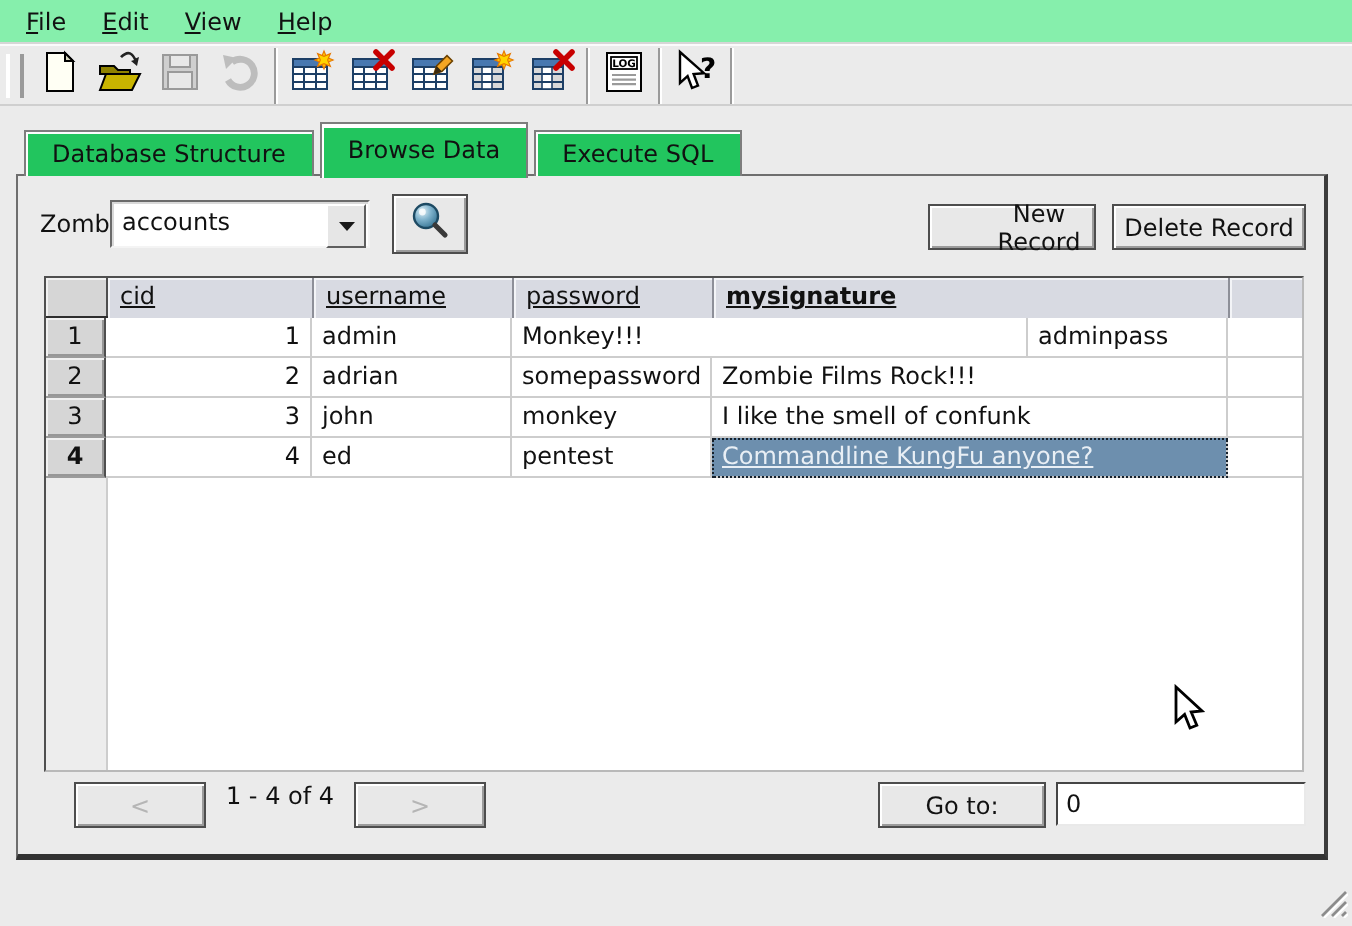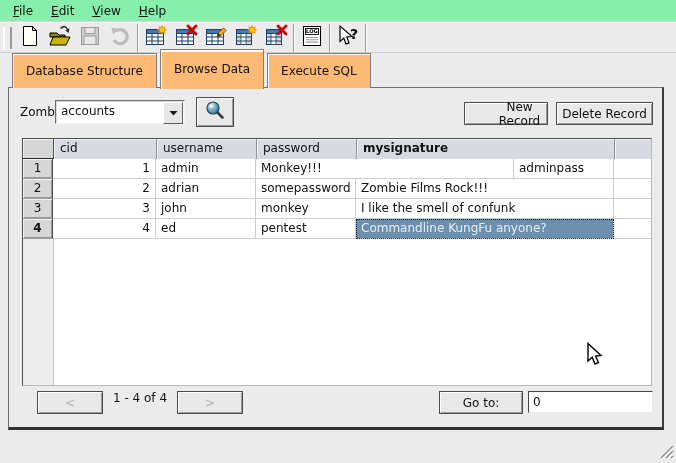--- a/index.html
+++ b/index.html
@@ -29,21 +29,21 @@
     border-left:2px solid #fff;border-right:2px solid #9a9a9a;}
   .tb-sep{width:0;height:28px;margin:0 2px;
     border-left:1px solid #9a9a9a;border-right:1px solid #ffffff;}
   .tb-btn{
     width:30px;height:28px;display:flex;align-items:center;justify-content:center;
     background:transparent;border:none;padding:0;margin:0;
   }
   
   .tabbar{position:absolute;left:12px;top:60px;height:28px;display:flex;align-items:flex-end;z-index:3;}
   .tab{
-    height:22px;line-height:22px;padding:6px 13px;background:#fdba74;
+    height:22px;line-height:22px;padding:0 13px;background:#22c55e;
     border:1px solid #7d7d7d;border-bottom:none;margin-right:3px;
     box-shadow:inset 1px 1px 0 #fdfdfd;cursor:default;white-space:nowrap;
   }
   .tab.active{height:27px;line-height:26px;margin-bottom:-1px;
     box-shadow:inset 1px 2px 0 #ffffff;}
   
   .panel{
     position:absolute;left:8px;top:87px;width:656px;height:343px;box-sizing:border-box;
     background:#ebebeb;border:1px solid #6e6e6e;
     border-right:2px solid #3c3c3c;border-bottom:3px solid #323232;
@@ -77,39 +77,39 @@
   .grid{
     position:absolute;left:22px;top:138px;width:630px;height:248px;box-sizing:border-box;
     background:#fff;border:1px solid #4f4f4f;border-right-color:#b9b9b9;border-bottom-color:#b9b9b9;
     overflow:hidden;
   }
   .g-row{display:flex;height:20px;box-sizing:border-box;}
   .hdr{border-bottom:1px solid #2e2e2e;}
   .hcell{
     box-sizing:border-box;background:#d8dae2;height:20px;line-height:19px;
     padding:0 0 0 6px;border-right:1px solid #8d8f98;
-    box-shadow:inset 1px 1px 0 #f3f4f7;overflow:hidden;white-space:nowrap;
+    box-shadow:inset 1px 1px 0 #f3f4f7;overflow:hidden;white-space:nowrap;text-decoration:underline;
   }
   .hcell.sorted{font-weight:bold;}
   .gutter{
     width:30px;box-sizing:border-box;background:#d6d6d6;text-align:center;line-height:19px;
     border-right:1px solid #4f4f4f;border-bottom:1px solid #9b9b9b;
     box-shadow:inset 1px 1px 0 #f1f1f1,inset -1px -1px 0 #979797;
   }
   .gutter.cur{font-weight:bold;}
   .corner{width:30px;background:#d6d6d6;border-right:1px solid #4f4f4f;
     box-shadow:inset 1px 1px 0 #f1f1f1;}
   .w-cid{width:103px;}.w-user{width:100px;}.w-pass{width:100px;}.w-sig{width:258px;}.w-fill{flex:1;border-right:none;}
   .cell{
     box-sizing:border-box;height:20px;line-height:19px;padding:0 5px;
     border-right:1px solid #cdcdcd;border-bottom:1px solid #cdcdcd;
     overflow:hidden;white-space:nowrap;background:#fff;
   }
   .cell.num{text-align:right;}
-  .cell.sel{background:#6d8fae;color:#e9eff5;outline:1px dotted #15202b;outline-offset:-1px;}
+  .cell.sel{background:#6d8fae;color:#e9eff5;outline:1px dotted #15202b;outline-offset:-1px;text-decoration:underline;}
   .g-rest{display:flex;height:148px;}
   .g-rest .gut-strip{width:30px;background:#ededed;border-right:1px solid #cdcdcd;}
   
   .nav-prev{left:37px;top:391px;width:66px;}
   .nav-next{left:177px;top:391px;width:66px;}
   .btn.disabled{color:#b5b5b5;}
   .nav-status{position:absolute;left:104px;top:387px;width:72px;height:22px;
     line-height:22px;text-align:center;}
   .goto-btn{left:439px;top:391px;width:84px;}
   .goto-input{

